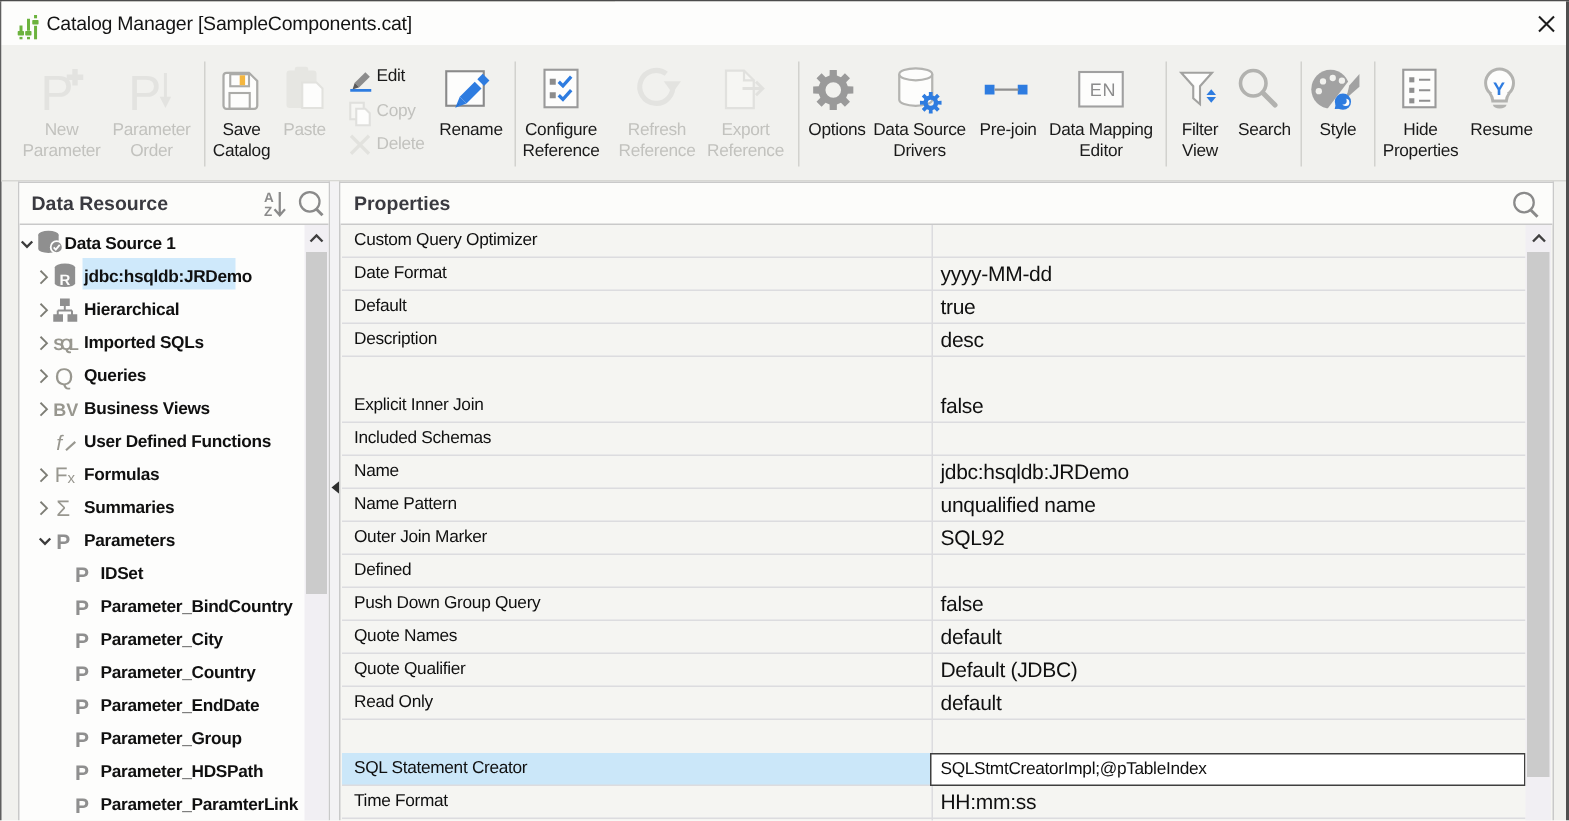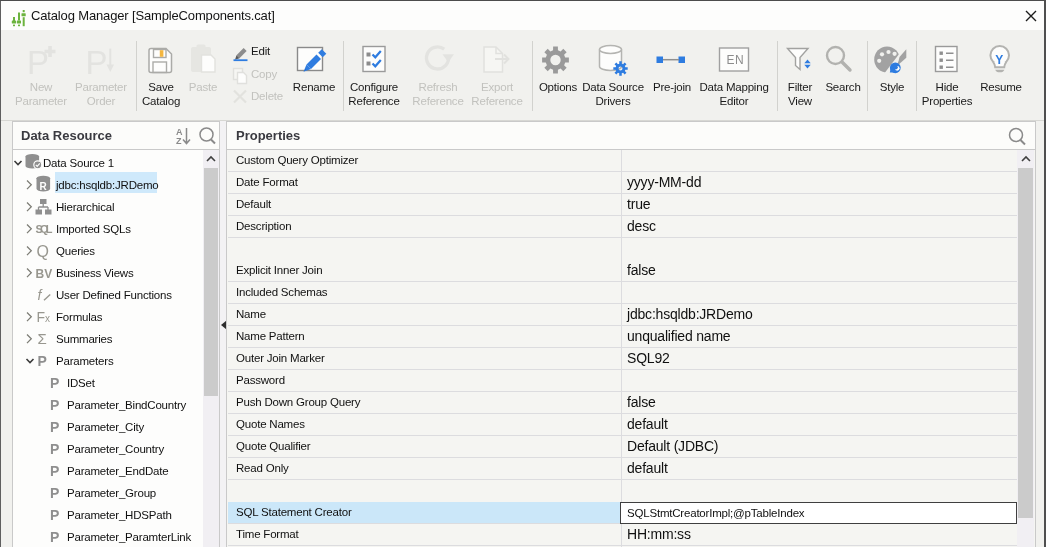--- a/index.html
+++ b/index.html
@@ -7,21 +7,21 @@
 body { font-family:"Liberation Sans", sans-serif; background:#fff; position:relative; }
 #win { position:absolute; left:0; top:0; width:1046px; height:547px; background:#f1f1ee; }
 #titlebar { position:absolute; left:1px; top:1px; width:1043px; height:29px; background:#fdfdfc; }
 #title { position:absolute; left:30px; top:0; height:29px; line-height:29px; font-size:13px; letter-spacing:-0.15px; color:#141414;text-align:center; }
 #closex { position:absolute; left:1024px; top:9px; }
 #toolbar { position:absolute; left:1px; top:30px; width:1043px; height:91px; background:#f1f1ee; border-bottom:1px solid #d7d7d3; }
 .tsep { position:absolute; top:11px; height:70px; width:1px; background:#d2d2ce; }
 .tbtn { position:absolute; top:0; text-align:center; }
 .tlab { position:absolute; top:50px; width:100%; text-align:center; font-size:11.5px; letter-spacing:-0.2px; line-height:14px; color:#1a1a1a; }
 .dis { color:#c2c2be; }
-.tree-t { position:absolute; font-size:11.5px; letter-spacing:-0.2px; color:#101010; line-height:22px; height:22px; white-space:nowrap; }
+.tree-t { position:absolute; font-size:11.5px; letter-spacing:-0.2px; color:#101010; line-height:22px; height:22px; white-space:nowrap;font-weight:bold; }
 .prow { position:absolute; left:1px; width:789px; height:22px; border-bottom:1px solid #dcdcdf; background:#f5f5f2; }
 .pn { position:absolute; left:8px; top:0; line-height:21px; font-size:11.5px; letter-spacing:-0.2px; color:#101010; white-space:nowrap; }
 .pv { position:absolute; left:399px; top:0; line-height:21px; font-size:14px; letter-spacing:-0.2px; color:#101010; white-space:nowrap; }
 </style>
 </head>
 <body>
 <div id="win">
   <div style="position:absolute;left:0;top:0;width:1046px;height:1px;background:#4c4c4c"></div>
   <div style="position:absolute;left:20px;top:1px;width:390px;height:1px;background:#76766f"></div>
   <div style="position:absolute;left:0;top:1px;width:1px;height:546px;background:#5f5f5f"></div>
@@ -331,21 +331,21 @@
       </div>
     <div class="prow" style="top:204px">
         <span class="pn">Name Pattern</span>
         <span class="pv">unqualified name</span>
       </div>
     <div class="prow" style="top:226px">
         <span class="pn">Outer Join Marker</span>
         <span class="pv">SQL92</span>
       </div>
     <div class="prow" style="top:248px">
-        <span class="pn">Password</span>
+        <span class="pn">Defined</span>
       </div>
     <div class="prow" style="top:270px">
         <span class="pn">Push Down Group Query</span>
         <span class="pv">false</span>
       </div>
     <div class="prow" style="top:292px">
         <span class="pn">Quote Names</span>
         <span class="pv">default</span>
       </div>
     <div class="prow" style="top:314px">

